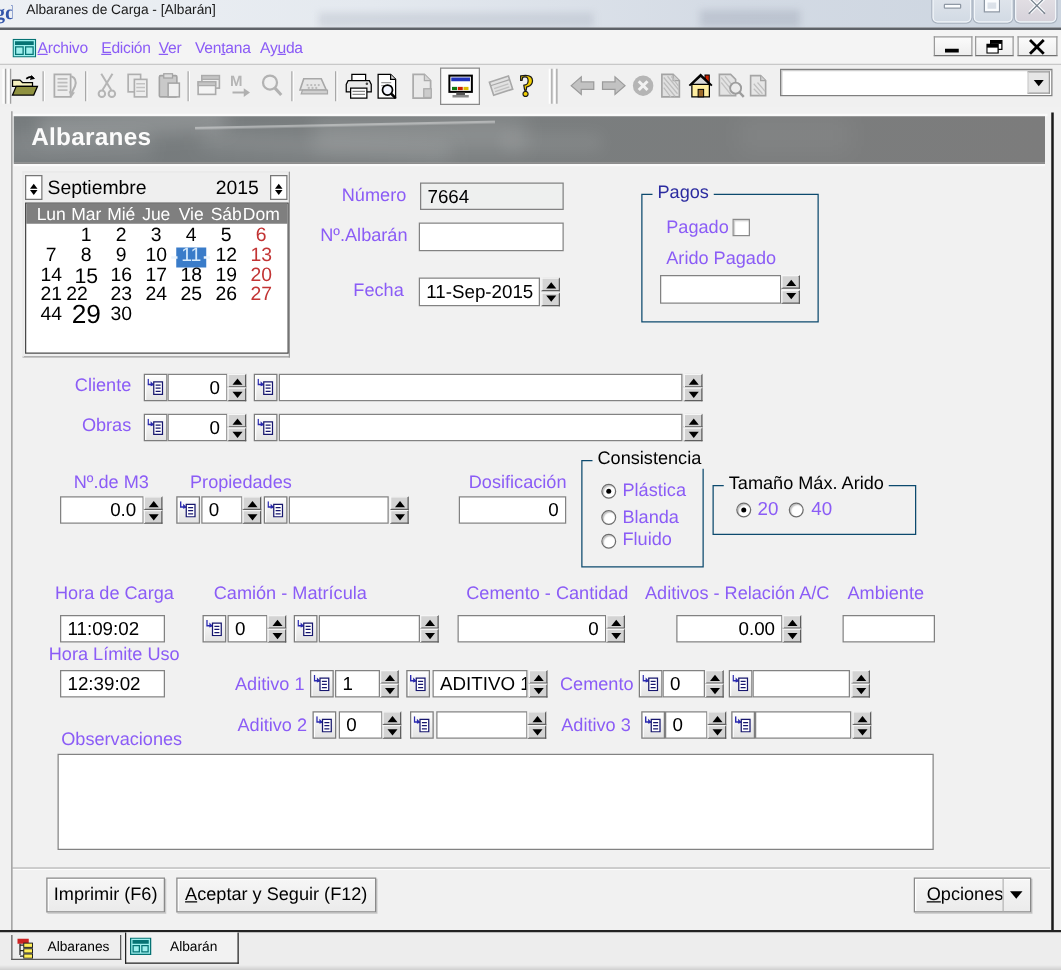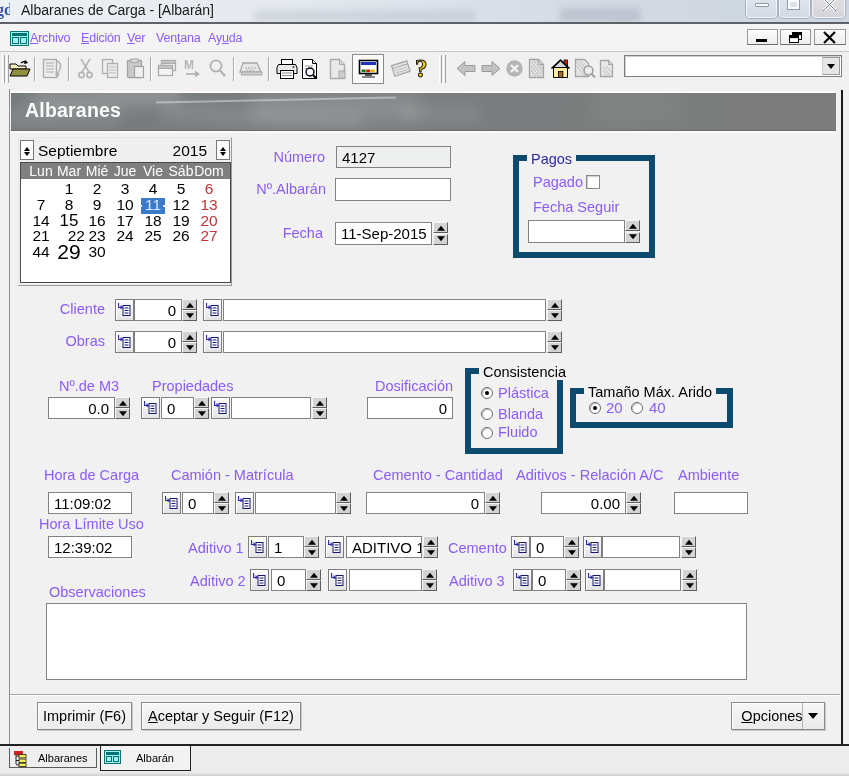--- a/index.html
+++ b/index.html
@@ -11,41 +11,41 @@
 .tb .t{padding-left:5px}
 .tb .tr{position:absolute;right:5px;top:0}
 .spin{position:absolute;width:15px;height:22px}
 .spin .u,.spin .d{position:absolute;left:0;width:15px;height:11px;background:#d3d3d3;border:1px solid;border-color:#f6f6f6 #5e5e5e #5e5e5e #f6f6f6}
 .spin .u{top:0}.spin .d{top:11px}
 .spin .u:after,.spin .d:after{content:"";position:absolute;left:50%;top:50%;width:0;height:0;border:4.5px solid transparent}
 .spin .u:after{border-bottom:5px solid #000;transform:translate(-50%,-70%)}
 .spin .d:after{border-top:5px solid #000;transform:translate(-50%,-30%)}
 .pick{position:absolute;width:19px;height:22px;background:linear-gradient(#fefefe,#e3e3e3);border:1px solid #7d7d7d;box-shadow:inset 1px 1px 0 #fff}
 .pick svg{position:absolute;left:2px;top:3px}
-.grp{position:absolute;border:6px solid #0c4a6e}
+.grp{position:absolute;border:1px solid #0c4a6e}
 .grp .cap{position:absolute;top:-10px;left:8px;background:#f1f1f1;padding:0 4px;font-size:14.5px}
 .btn{position:absolute;height:28px;background:linear-gradient(#f6f6f6,#ebebeb);border:1px solid #8a8a8a;box-shadow:inset 1px 1px 0 #fff,1px 1px 0 rgba(120,120,120,.35);font-size:14.5px;text-align:center;color:#000}
 .btn>span{display:block;margin-top:5px}
 .radio{position:absolute;width:12px;height:12px;border-radius:50%;background:#fff;border:1px solid #6d6d6d;box-shadow:inset 1px 1px 1px rgba(0,0,0,.25)}
 .radio.on:after{content:"";position:absolute;left:3px;top:3px;width:4px;height:4px;border-radius:50%;background:#000}
 .u{text-decoration:underline}
 svg{display:block}
 </style></head>
 <body>
 <div id="wrap">
 
 <div class="abs" style="left:0;top:0;width:849px;height:22px;background:linear-gradient(90deg,#edf0f4 0%,#e4e9ef 35%,#d3dae4 70%,#ccd5e0 100%)">
   <div class="abs" style="left:255px;top:10px;width:220px;height:12px;background:rgba(150,160,175,.25);filter:blur(3px)"></div>
   <div class="abs" style="left:560px;top:8px;width:80px;height:14px;background:rgba(140,150,165,.3);filter:blur(3px)"></div>
   <div class="abs" style="left:0;top:0;width:10px;height:20px">
     <svg width="10" height="20">
           <text x="-4" y="15" font-size="16" font-weight="bold" fill="#3355aa" font-family="Liberation Serif">gd</text>
         </svg>
   </div>
-  <div class="abs" style="left:21px;top:2px;font-size:14px;color:#1a1a1a">Albaranes de Carga - [Albarán]</div>
+  <div class="abs" style="left:21px;top:2px;font-size:11px;color:#1a1a1a">Albaranes de Carga - [Albarán]</div>
 
   <div class="abs" style="left:746px;top:-8px;width:31px;height:26px;border:1px solid #f2f6fa;border-radius:0 0 4px 4px;background:linear-gradient(#e3e8ee,#d2dae4);box-shadow:0 0 0 1px #a8b2bf"></div>
   <div class="abs" style="left:779px;top:-8px;width:31px;height:26px;border:1px solid #f2f6fa;border-radius:0 0 4px 4px;background:linear-gradient(#e3e8ee,#d2dae4);box-shadow:0 0 0 1px #a8b2bf"></div>
   <div class="abs" style="left:812px;top:-8px;width:33px;height:26px;border:1px solid #f2f6fa;border-radius:0 0 4px 4px;background:linear-gradient(#e6e3e7,#d6d2da);box-shadow:0 0 0 1px #a8b2bf"></div>
   <div class="abs" style="left:755px;top:3px;width:14px;height:4px;background:#fafcfe;border:1px solid #8f99a5;border-radius:1px"></div>
   <div class="abs" style="left:788px;top:0px;width:11px;height:9px;border:2px solid #fafcfe;box-shadow:0 0 0 1px #8f99a5"></div>
   <div class="abs" style="left:822px;top:-3px;width:16px;height:16px">
     <svg width="16" height="16">
           <g stroke="#fafcfe" stroke-width="3">
             <line x1="2" y1="2" x2="13" y2="13"></line>
@@ -382,52 +382,52 @@
       <div class="abs" style="left:165px;top:196px;width:32px;text-align:center;font-size:15.5px;line-height:17px;color:#000">12</div>
       <div class="abs" style="left:193px;top:196px;width:32px;text-align:center;font-size:15.5px;line-height:17px;color:#c23434">13</div>
       <div class="abs" style="left:25px;top:212px;width:32px;text-align:center;font-size:15.5px;line-height:17px;color:#000">14</div>
       <div class="abs" style="left:53px;top:212px;width:32px;text-align:center;font-size:17px;line-height:17px;color:#000000">15</div>
       <div class="abs" style="left:81px;top:212px;width:32px;text-align:center;font-size:15.5px;line-height:17px;color:#000">16</div>
       <div class="abs" style="left:109px;top:212px;width:32px;text-align:center;font-size:15.5px;line-height:17px;color:#000">17</div>
       <div class="abs" style="left:137px;top:212px;width:32px;text-align:center;font-size:15.5px;line-height:17px;color:#000">18</div>
       <div class="abs" style="left:165px;top:212px;width:32px;text-align:center;font-size:15.5px;line-height:17px;color:#000">19</div>
       <div class="abs" style="left:193px;top:212px;width:32px;text-align:center;font-size:15.5px;line-height:17px;color:#c23434">20</div>
       <div class="abs" style="left:25px;top:227px;width:32px;text-align:center;font-size:15.5px;line-height:17px;color:#000">21</div>
-      <div class="abs" style="left:53px;top:227px;width:32px;text-align:right;font-size:15.5px;line-height:17px;color:#000">22</div>
+      <div class="abs" style="left:53px;top:227px;width:32px;text-align:left;font-size:15.5px;line-height:17px;color:#000">22</div>
       <div class="abs" style="left:81px;top:227px;width:32px;text-align:center;font-size:15.5px;line-height:17px;color:#000">23</div>
       <div class="abs" style="left:109px;top:227px;width:32px;text-align:center;font-size:15.5px;line-height:17px;color:#000">24</div>
       <div class="abs" style="left:137px;top:227px;width:32px;text-align:center;font-size:15.5px;line-height:17px;color:#000">25</div>
       <div class="abs" style="left:165px;top:227px;width:32px;text-align:center;font-size:15.5px;line-height:17px;color:#000">26</div>
       <div class="abs" style="left:193px;top:227px;width:32px;text-align:center;font-size:15.5px;line-height:17px;color:#c23434">27</div>
       <div class="abs" style="left:25px;top:243px;width:32px;text-align:center;font-size:15.5px;line-height:17px;color:#000">44</div>
       <div class="abs" style="left:53px;top:243px;width:32px;text-align:center;font-size:21px;line-height:17px;color:#000">29</div>
       <div class="abs" style="left:81px;top:243px;width:32px;text-align:center;font-size:15.5px;line-height:17px;color:#000">30</div>
     </div>
 
 <div class="lbl" style="left:225px;top:149px;width:100px;text-align:right">Número</div>
 <div class="tb ro" style="left:336px;top:146px;width:115px;height:22px">
-      <div class="t">4127</div>
+      <div class="t">7664</div>
     </div>
 <div class="lbl" style="left:226px;top:181px;width:100px;text-align:right">Nº.Albarán</div>
 <div class="tb" style="left:335px;top:178px;width:116px;height:23px"></div>
 <div class="lbl" style="left:223px;top:225px;width:100px;text-align:right">Fecha</div>
 <div class="tb" style="left:335px;top:222px;width:97px;height:23px">
       <div class="t">11-Sep-2015</div>
     </div>
 <div class="spin" style="left:433px;top:222px;height:23px">
       <div class="u"></div>
       <div class="d" style="top:11.5px"></div>
     </div>
 
 <div class="grp" style="left:513px;top:155px;width:142px;height:103px">
       <div class="cap" style="color:#2b2ba0">Pagos</div>
     </div>
 <div class="lbl" style="left:533px;top:174px">Pagado</div>
 <div class="abs" style="left:586px;top:175px;width:14px;height:14px;background:#fff;border:1px solid #8a8a8a;box-shadow:inset 1px 1px 1px rgba(0,0,0,.2)"></div>
-<div class="lbl" style="left:533px;top:199px">Fecha Seguir</div>
+<div class="lbl" style="left:533px;top:199px">Arido Pagado</div>
 <div class="tb" style="left:528px;top:220px;width:97px;height:23px"></div>
 <div class="spin" style="left:625px;top:220px;height:23px">
       <div class="u"></div>
       <div class="d" style="top:11.5px"></div>
     </div>
 
 <div class="lbl" style="left:5px;top:301px;width:100px;text-align:right">Cliente</div>
 <div class="pick" style="left:115px;top:299px">
       <svg width="13" height="13" viewBox="0 0 13 13">
         <path d="M0.5 0 v4.5 h3" fill="none" stroke="#2a2ab0" stroke-width="1.2"></path>

